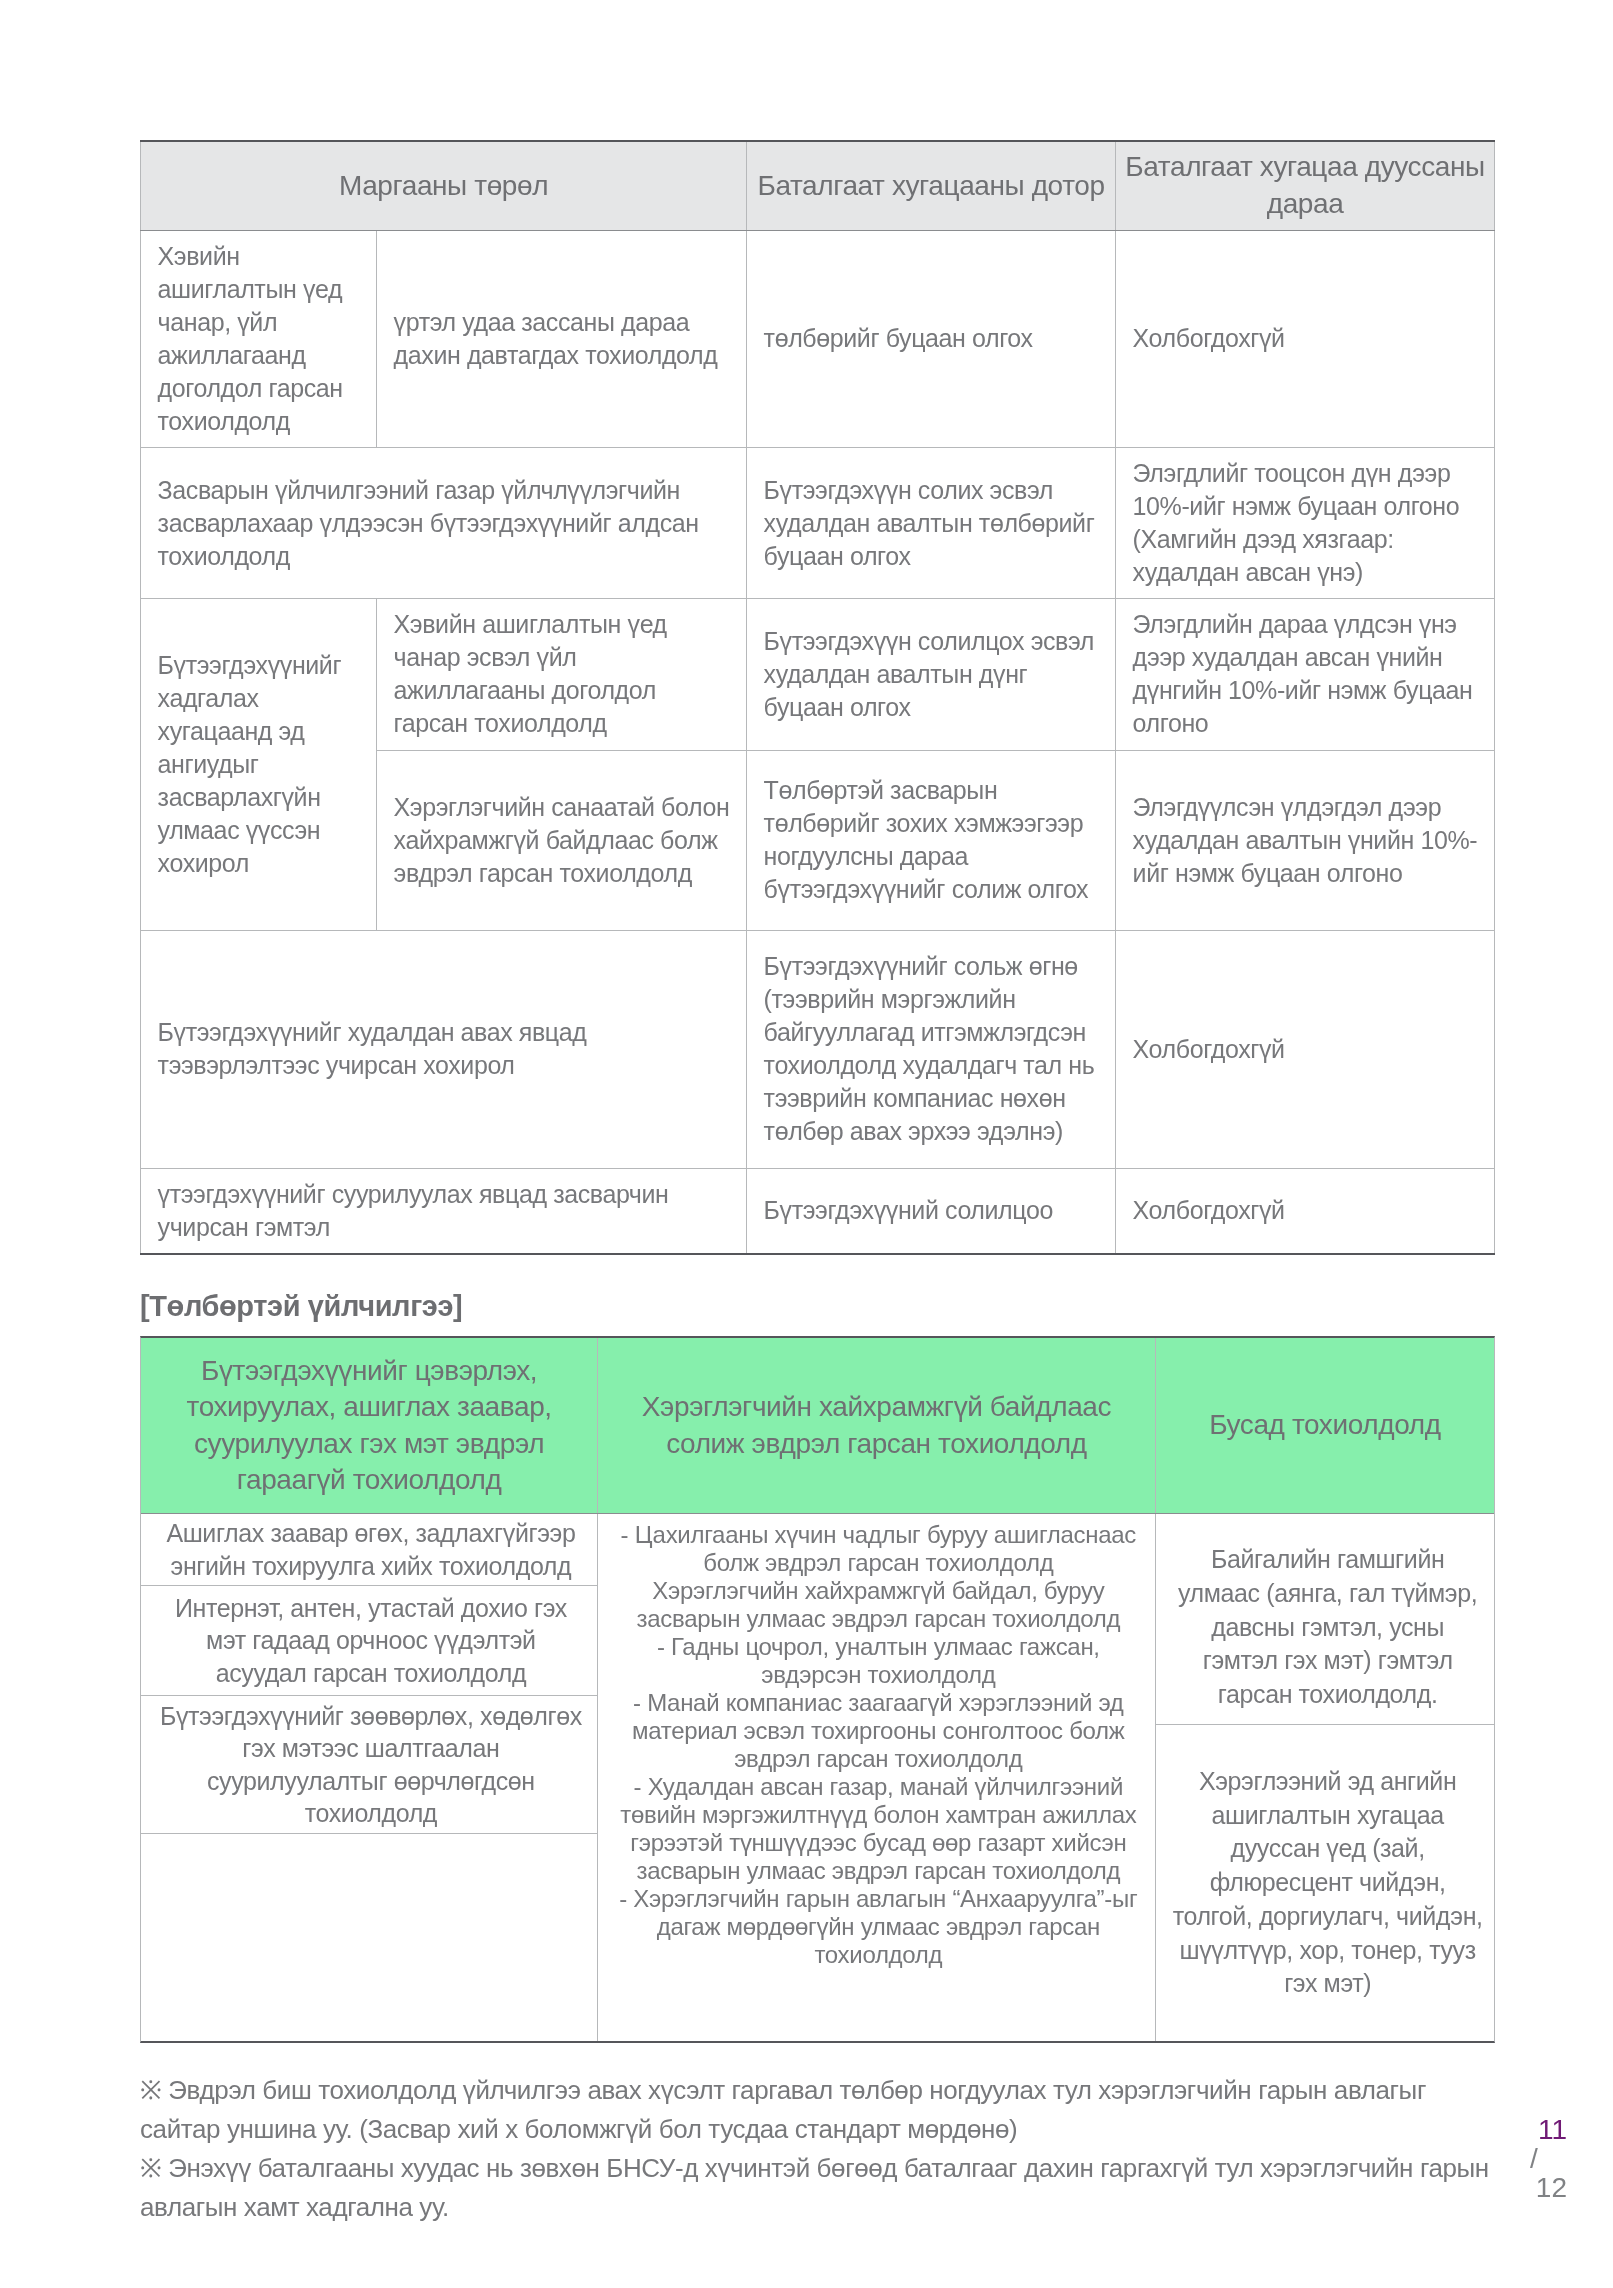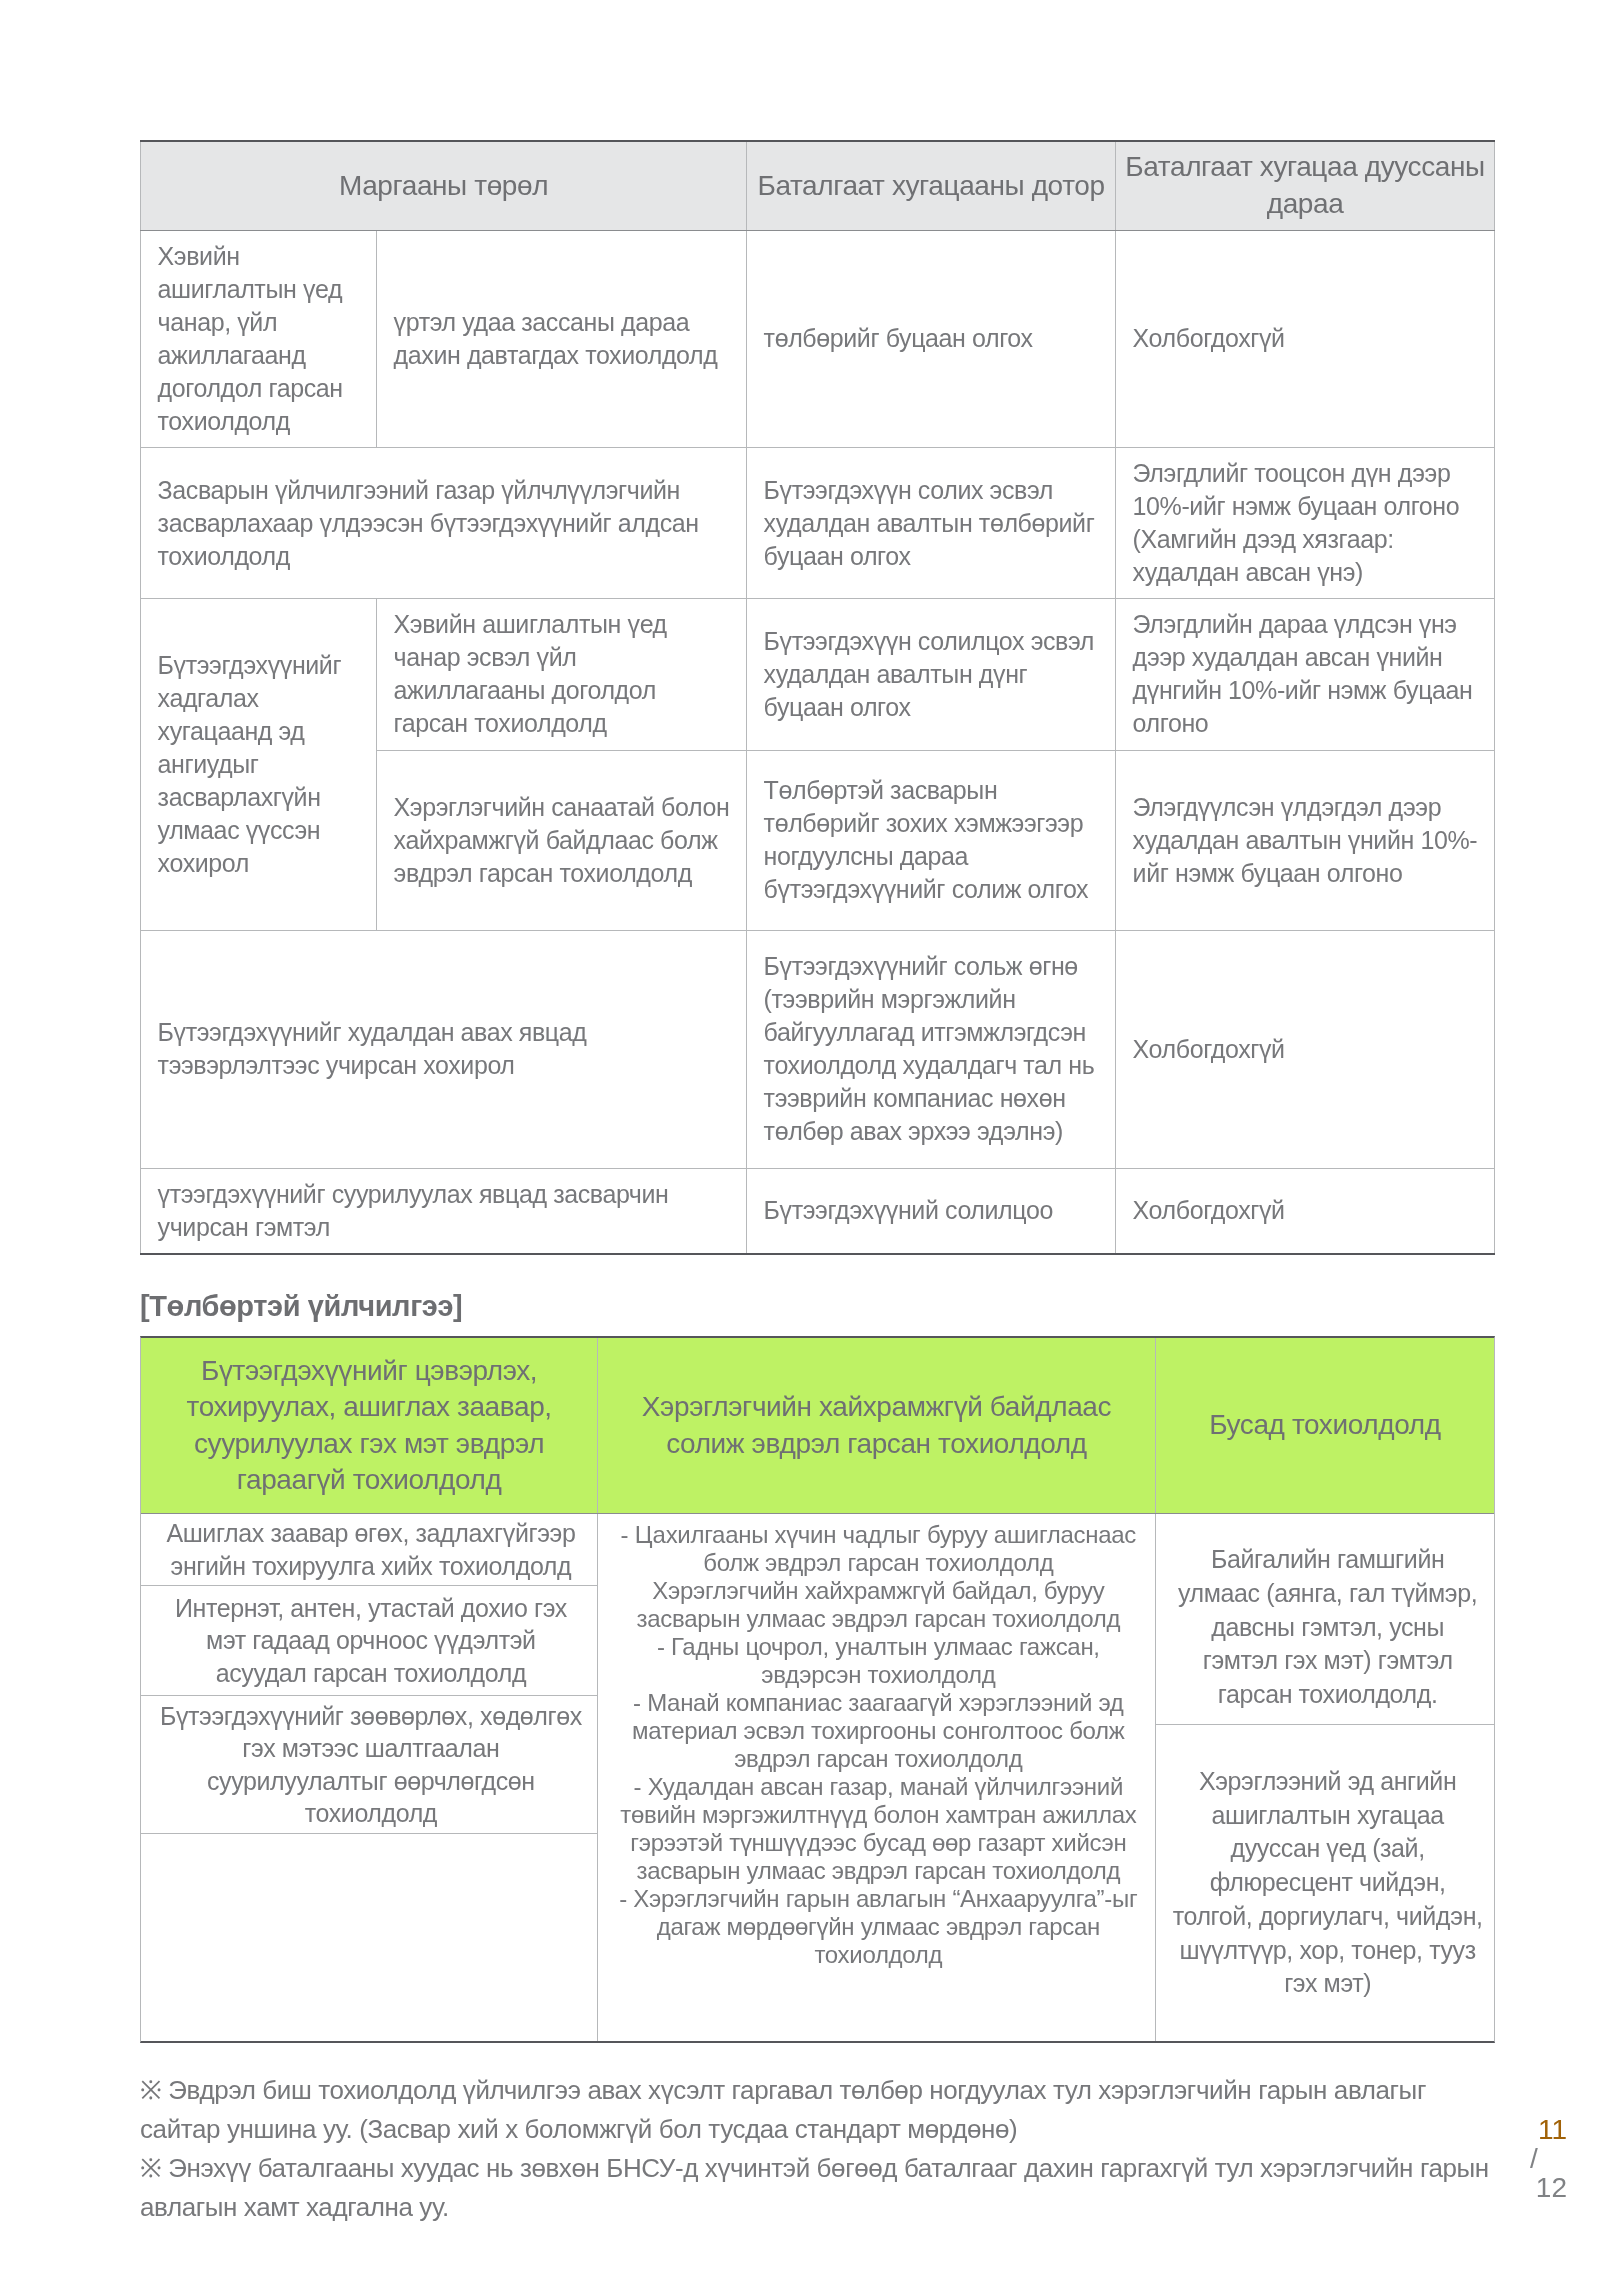--- a/index.html
+++ b/index.html
@@ -30,21 +30,21 @@
     margin-top:33px;font-size:29px;font-weight:700;color:#6d6e71;
     letter-spacing:-0.4px;line-height:37px;
   }
 
   
   .t2{
     margin-top:11px;width:1355px;box-sizing:border-box;
     border-top:2.8px solid #55565a;border-bottom:2.8px solid #55565a;
     border-left:0.9px solid #b6b8ba;border-right:0.9px solid #b6b8ba;
   }
-  .t2-head{display:flex;background:#bef264;border-bottom:1.8px solid #8a8c8f;}
+  .t2-head{display:flex;background:#86efac;border-bottom:1.8px solid #8a8c8f;}
   .t2-head .hcell{
     display:flex;align-items:center;justify-content:center;text-align:center;
     height:175px;font-size:28px;color:#6f7073;line-height:1.3;letter-spacing:-0.4px;
     box-sizing:border-box;padding:0 16.6px;
   }
   .w1{width:33.72%;} .w2{width:41.28%;} .w3{width:25%;flex:1;}
   .bl{border-left:0.9px solid #b6b8ba;} .br{border-right:0.9px solid #b6b8ba;}
   .t2-body{display:flex;text-align:center;}
   .t2-body .col{box-sizing:border-box;}
   .lrow{
@@ -66,21 +66,21 @@
   .rrow.h210{height:194px;margin-top:17px;} .rrow.h342{height:316px;}
 
   
   .notes{margin-top:28px;width:1355px;font-size:26px;line-height:39px;
     letter-spacing:-0.4px;color:#77787b;}
   .note{margin:0;}
 
   
   .page-num{position:absolute;left:1510px;top:2115px;width:57px;
     font-size:28px;line-height:29px;letter-spacing:0;}
-  .pn-current{text-align:right;color:#a16207;}
+  .pn-current{text-align:right;color:#701a75;}
   .pn-sep{text-align:center;color:#808285;padding-right:9.2px;}
   .pn-total{text-align:right;color:#808285;}
 </style>
 </head>
 <body>
 
 <div class="content">
 
   <table class="t1">
     <colgroup>

